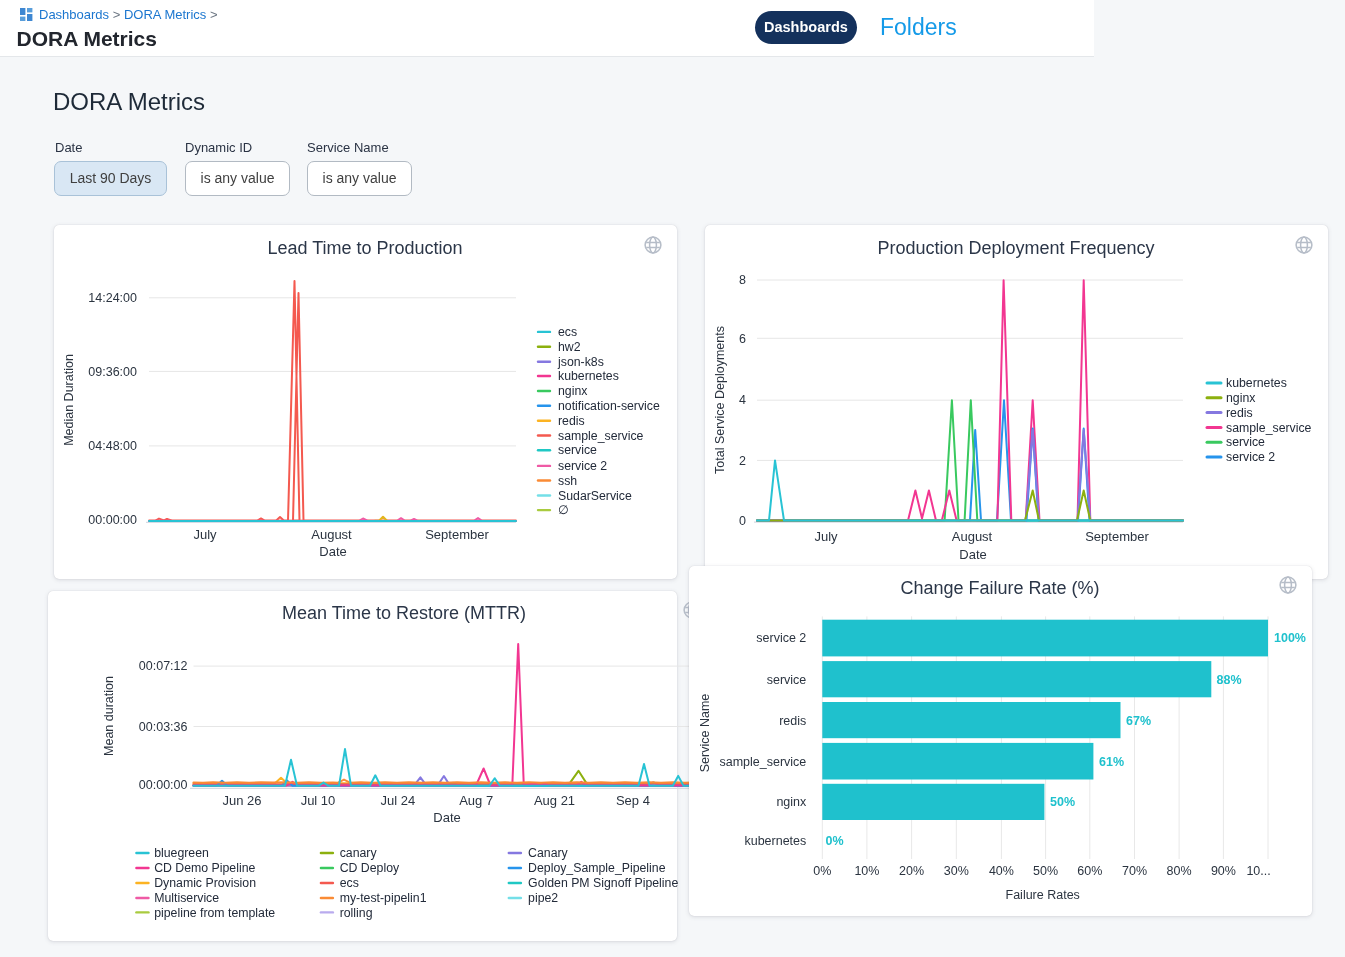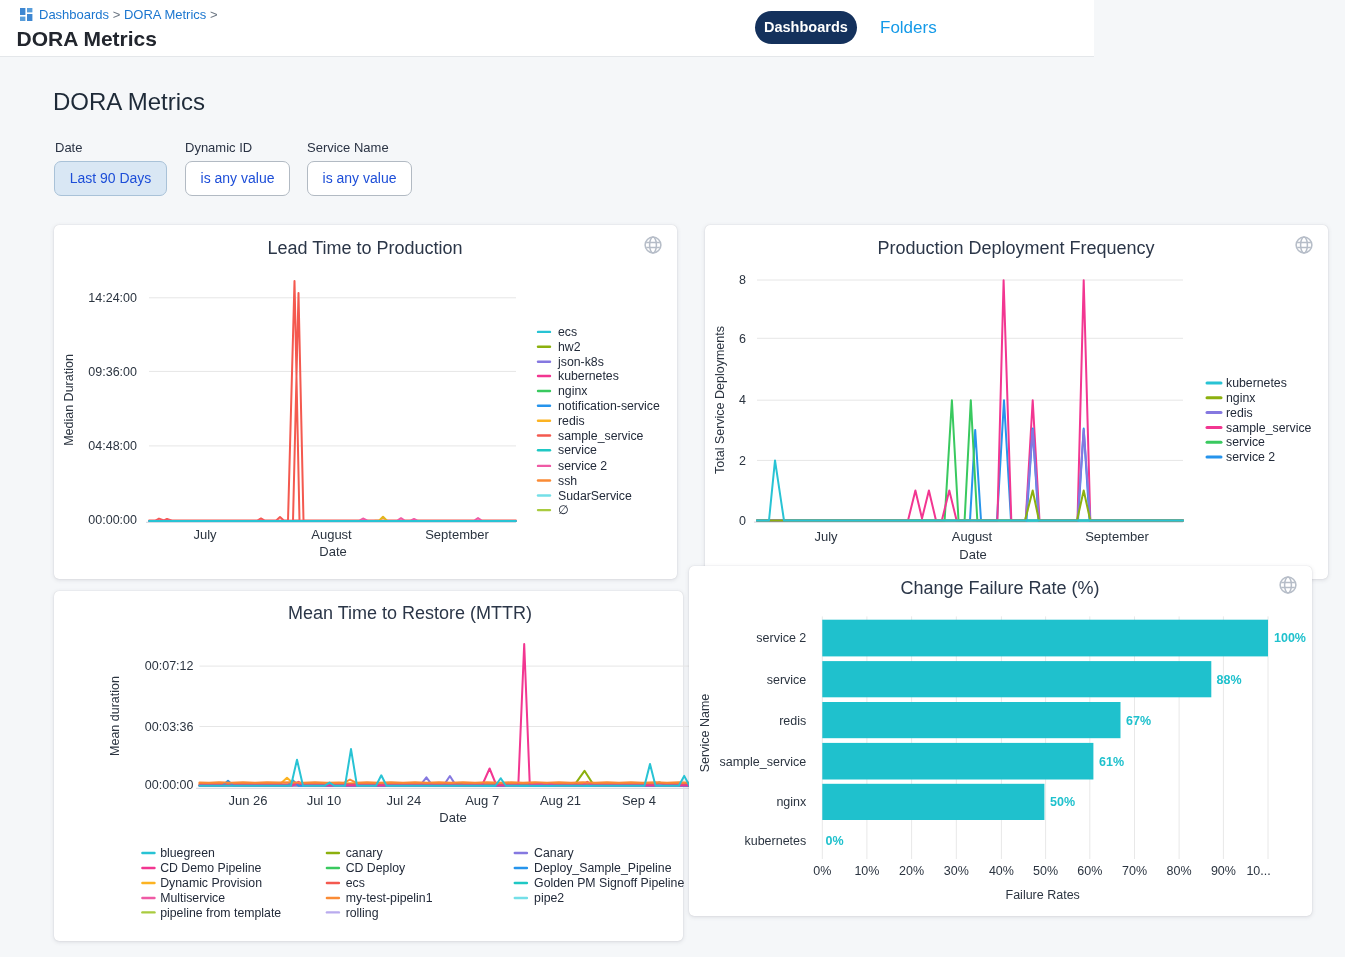--- a/index.html
+++ b/index.html
@@ -3,24 +3,24 @@
 <meta charset="utf-8">
 <style>
 * { margin:0; padding:0; box-sizing:border-box; }
 html,body { width:1345px; height:957px; overflow:hidden; background:#f5f7f9; font-family:"Liberation Sans", sans-serif; }
 #hdr { position:absolute; left:0; top:0; width:1094px; height:57px; background:#fff; border-bottom:1px solid #e4e7ea; }
 #crumb { position:absolute; left:20px; top:7px; height:14px; font-size:13px; white-space:nowrap; }
 #crumb a { color:#1b76cf; text-decoration:none; }
 #crumb .sep { color:#6b7582; }
 #hdrtitle { position:absolute; left:16.5px; top:27px; font-size:21px; font-weight:bold; color:#22262e; }
 #pill { position:absolute; left:755px; top:11px; background:#14315c; color:#fff; font-size:14.5px; font-weight:bold; border-radius:17px; height:33px; line-height:33px; padding:0 9px; }
-#folders { position:absolute; left:880px; top:11px; color:#149ae8; font-size:17px; line-height:33px; }
+#folders { position:absolute; left:880px; top:11px; color:#149ae8; font-size:23px; line-height:33px; }
 #h1 { position:absolute; left:53px; top:88px; font-size:24px; font-weight:400; color:#1e2a38; }
 .flabel { position:absolute; top:140px; font-size:13px; color:#2a3344; }
-.fbtn { position:absolute; top:161px; height:35px; border-radius:7px; font-size:14px; color:#1d4ed8; text-align:center; line-height:33px; }
+.fbtn { position:absolute; top:161px; height:35px; border-radius:7px; font-size:14px; color:#404040; text-align:center; line-height:33px; }
 .card { position:absolute; background:#fff; border-radius:5px; box-shadow:0 0 1px rgba(40,41,61,.2), 0 1px 4px rgba(96,97,112,.18);text-align:center; }
 svg text { font-family:"Liberation Sans", sans-serif; }
 </style>
 </head>
 <body>
 <div id="h1">DORA Metrics</div>
 <div class="flabel" style="left:55px;">Date</div>
 <div class="flabel" style="left:185px;">Dynamic ID</div>
 <div class="flabel" style="left:307px;">Service Name</div>
 <div class="fbtn" style="left:54px; width:113px; background:#d9e7f4; border:1px solid #a9c2d8;">Last 90 Days</div>
@@ -146,21 +146,21 @@
     </g>
     <text x="521" y="162.1">kubernetes</text>
     <text x="521" y="176.9">nginx</text>
     <text x="521" y="191.7">redis</text>
     <text x="521" y="206.5">sample_service</text>
     <text x="521" y="221.3">service</text>
     <text x="521" y="236.1">service 2</text>
   </g>
 </svg>
 </div>
-<div class="card" id="card3" style="left:54px; top:591px; width:629px; height:350px;padding-left:45px;">
+<div class="card" id="card3" style="left:48px; top:591px; width:629px; height:350px;padding-left:45px;">
 <svg width="623" height="350" viewBox="0 0 623 350">
   <text x="311" y="28" font-size="18" fill="#2b3648" text-anchor="middle" font-weight="500">Mean Time to Restore (MTTR)</text>
   <g stroke="#b6bdc8" stroke-width="1.5" fill="none">
     <circle cx="599" cy="19" r="7.9"></circle>
     <ellipse cx="599" cy="19" rx="3.4" ry="7.9"></ellipse>
     <path d="M592.2 16.5 H605.8 M592.2 21.5 H605.8"></path>
   </g>
   <g stroke="#e6e6e6" stroke-width="1">
     <line x1="100.5" y1="75.1" x2="613.7" y2="75.1"></line>
     <line x1="100.5" y1="135.5" x2="613.7" y2="135.5"></line>

